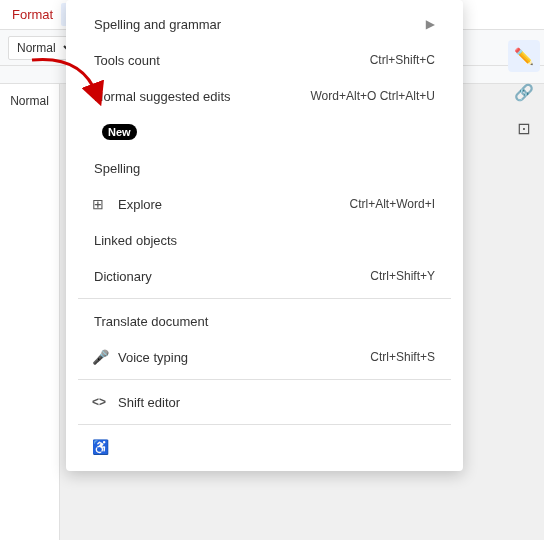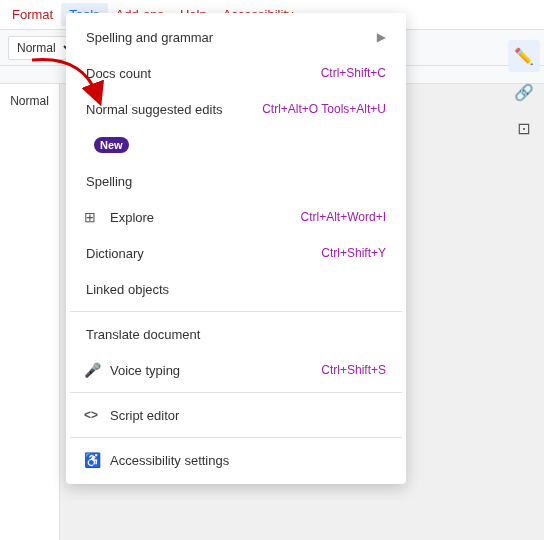--- a/index.html
+++ b/index.html
@@ -104,27 +104,26 @@
     }
     .doc-text p {
       margin-bottom: 8px;
     }
 
     
     .dropdown-menu {
       position: absolute;
       top: 0;
       left: 66px;
-      width: 340px;
+      width: 397px;
       background: #fff;
       box-shadow: 0 4px 16px rgba(0,0,0,0.2);
       border-radius: 4px;
       z-index: 1000;
-      padding: 6px 4px;
-      margin-top: 13px;
+      padding: 6px 12px;
     }
 
     .dropdown-item {
       display: flex;
       align-items: center;
       padding: 8px 16px 8px 16px;
       cursor: pointer;
       color: #333;
       font-size: 13px;
       position: relative;
@@ -133,31 +132,31 @@
     .dropdown-item .item-icon {
       position: absolute;
       left: 14px;
       font-size: 14px;
       color: #555;
     }
     .dropdown-item .item-label {
       flex: 1;
     }
     .dropdown-item .item-shortcut {
-      color: #a21caf;
+      color: #404040;
       font-size: 12px;
       margin-left: 16px;
     }
     .dropdown-item .item-arrow {
       color: #888;
       font-size: 12px;
       margin-left: 8px;
     }
     .dropdown-item .new-badge {
-      background: #4c1d95;
+      background: #000000;
       color: #fff;
       font-size: 11px;
       font-weight: bold;
       padding: 2px 6px;
       border-radius: 10px;
       margin-left: 8px;
     }
     .dropdown-divider {
       height: 1px;
       background: #e0e0e0;
@@ -266,77 +265,76 @@
 </div>
 
 <div class="dropdown-menu">
 
   <div class="dropdown-item">
     <span class="item-label">Spelling and grammar</span>
     <span class="item-arrow">▶</span>
   </div>
 
   <div class="dropdown-item">
-    <span class="item-label">Docs count</span>
+    <span class="item-label">Tools count</span>
     <span class="item-shortcut">Ctrl+Shift+C</span>
   </div>
 
   <div class="dropdown-item">
     <span class="item-label">Normal suggested edits</span>
-    <span class="item-shortcut">Ctrl+Alt+O Tools+Alt+U</span>
+    <span class="item-shortcut">Word+Alt+O Ctrl+Alt+U</span>
   </div>
 
   <div class="dropdown-item">
     <span class="new-badge">New</span>
   </div>
 
   <div class="dropdown-item">
     <span class="item-label">Spelling</span>
   </div>
 
   <div class="dropdown-item">
     <span class="item-icon">⊞</span>
     <span class="item-label" style="padding-left:24px">Explore</span>
     <span class="item-shortcut">Ctrl+Alt+Word+I</span>
   </div>
 
   <div class="dropdown-item">
+    <span class="item-label">Linked objects</span>
+  </div>
+
+  <div class="dropdown-item">
     <span class="item-label">Dictionary</span>
     <span class="item-shortcut">Ctrl+Shift+Y</span>
-  </div>
-
-  <div class="dropdown-item">
-    <span class="item-label">Linked objects</span>
   </div>
 
   <div class="dropdown-divider"></div>
 
   <div class="dropdown-item">
     <span class="item-label">Translate document</span>
   </div>
 
   <div class="dropdown-item">
     <span class="item-icon">🎤</span>
     <span class="item-label" style="padding-left:24px">Voice typing</span>
     <span class="item-shortcut">Ctrl+Shift+S</span>
   </div>
 
   <div class="dropdown-divider"></div>
 
   <div class="dropdown-item">
     <span class="item-icon" style="font-size:12px;font-weight:bold">&lt;&gt;</span>
-    <span class="item-label" style="padding-left:24px">Script editor</span>
+    <span class="item-label" style="padding-left:24px">Shift editor</span>
   </div>
 
   <div class="dropdown-divider"></div>
 
 
   <div class="dropdown-item">
     <span class="item-icon">♿</span>
-    <span class="item-label" style="padding-left:24px">Accessibility settings</span>
   </div>
 
 </div>
 
 <svg class="arrow-overlay" style="position:absolute; top:50px; left:22px; width:90px; height:60px; z-index:2000; pointer-events:none;" viewBox="0 0 90 60">
   <defs>
     <marker id="arrowhead" markerWidth="8" markerHeight="8" refX="4" refY="4" orient="auto">
       <path d="M0,0 L0,8 L8,4 Z" fill="#cc0000"></path>
     </marker>
   </defs>

